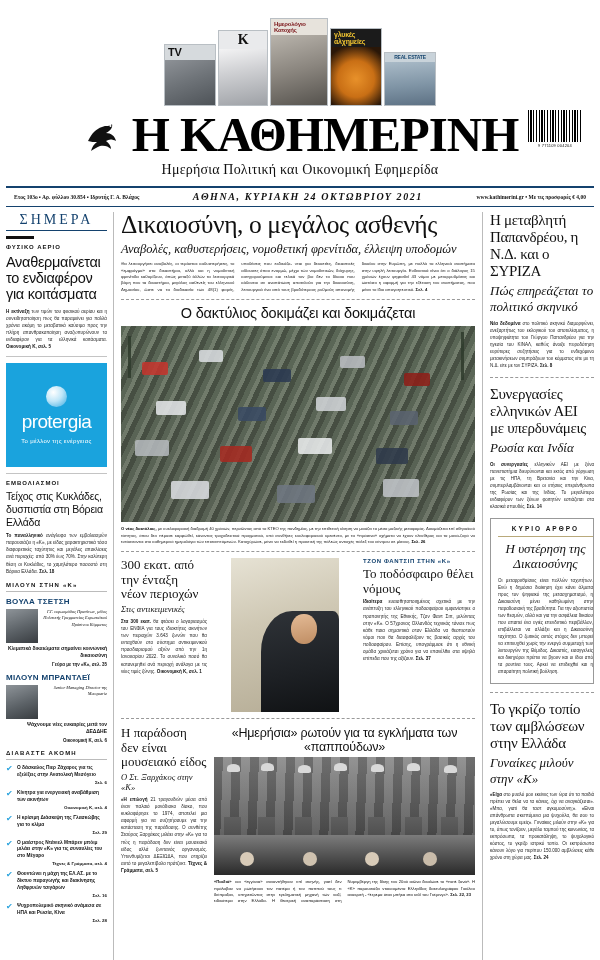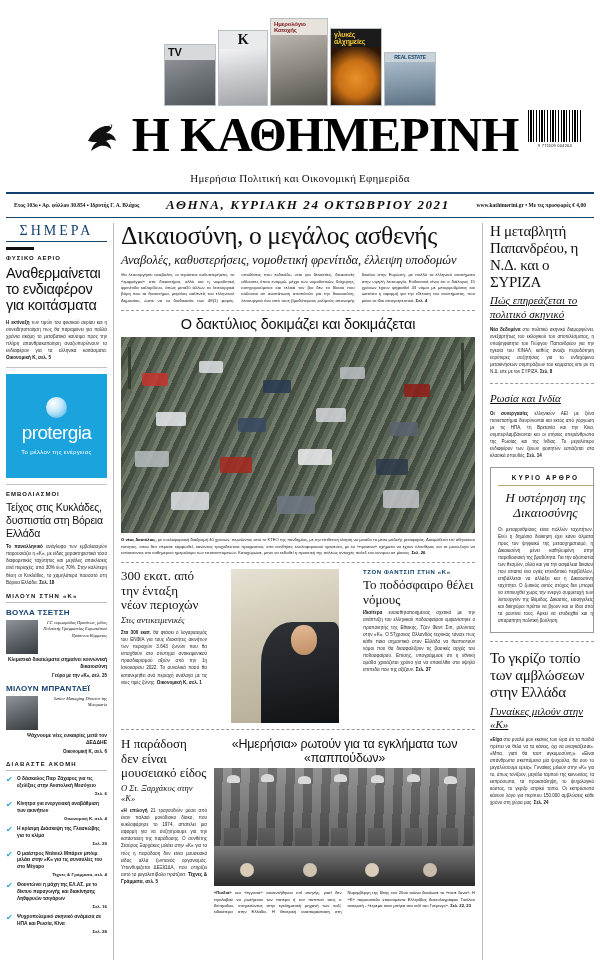--- a/index.html
+++ b/index.html
@@ -65,33 +65,33 @@
   }
   .barcode-bars {
     width: 54px; height: 32px;
     background: repeating-linear-gradient(to right,
       #000 0 1px, #fff 1px 2px, #000 2px 4px, #fff 4px 5px,
       #000 5px 6px, #fff 6px 8px, #000 8px 9px, #fff 9px 11px);
   }
   .barcode-num { font-size: 4px; letter-spacing: 0.2px; margin-top:1px; }
   .masthead-sub {
     text-align: center; font-family: "Liberation Serif", serif;
-    font-size: 11px; color: #111; margin-top: 13px; letter-spacing: 0.2px;
+    font-size: 14px; color: #111; margin-top: 3px; letter-spacing: 0.2px;
   }
 
   
   .infobar-rule { border-top: 2px solid #14426e; margin: 8px 6px 0 6px; }
   .infobar {
     display: flex; justify-content: space-between; align-items: center;
     padding: 3px 8px 4px 8px; font-size: 5.5px;
     border-bottom: 1px solid #14426e; margin: 0 6px;
     font-family: "Liberation Serif", serif; font-weight: bold;
   }
   .infobar-center {
-    font-size: 13px; letter-spacing: 1.6px; font-style: italic;
+    font-size: 10px; letter-spacing: 1.6px; font-style: italic;
   }
 
   
   .grid {
     display: flex; padding: 5px 6px 0 6px; gap: 0;
     height: 800px;
   }
   .col-left  { width: 108px; flex: 0 0 108px; padding-right: 6px; border-right: 1px solid #bbb; }
   .col-mid   { flex: 1; padding: 0 7px; }
   .col-right { width: 112px; flex: 0 0 112px; padding-left: 7px; border-left: 1px solid #bbb; }
@@ -260,21 +260,21 @@
     line-height:1.5; text-align:justify; margin-top:4px;
   }
 
   
   .r-head {
     font-family:"Liberation Serif",serif; font-size:15px;
     line-height:1.14; letter-spacing:-0.3px; margin-bottom:3px;
   }
   .r-sub {
     font-family:"Liberation Serif",serif; font-style:italic;
-    font-size:11px; line-height:1.2; margin-bottom:5px;text-decoration:underline;
+    font-size:13px; line-height:1.2; margin-bottom:5px;
   }
   .r-body { font-size:4.5px; line-height:1.56; text-align:justify; color:#222; }
   .r-body b { color:#111; }
   .r-dash { border-top:1px dashed #999; margin:8px 0; }
   .edit-box { border:1px solid #999; padding:6px 0 8px 7px; }
   .edit-label {
     text-align:center; font-size:6.5px; font-weight:bold;
     letter-spacing:2px; padding-bottom:4px; border-bottom:1px solid #b9a97a;
     margin-bottom:5px;
   }
@@ -534,20 +534,21 @@
     <div class="col-right">
       <div>
         <div class="r-head">Η μεταβλητή Παπανδρέου, η Ν.Δ. και ο ΣΥΡΙΖΑ</div>
         <div class="r-sub">Πώς επηρεάζεται το πολιτικό σκηνικό</div>
         <div class="r-body"><b>Νέα δεδομένα</b> <span>στο πολιτικό σκηνικό διαμορφώνει, ανεξαρτήτως του εκλογικού του αποτελέσματος, η υποψηφιότητα του Γιώργου Παπανδρέου για την ηγεσία του ΚΙΝΑΛ, καθώς άνοιξε πυροδότηση ευρύτερες συζητήσεις για το ενδεχόμενο μετακινήσεων συμπράξεων του κόμματος είτε με τη Ν.Δ. είτε με τον ΣΥΡΙΖΑ.</span> <b>Σελ. 8</b></div>
       </div>
 
       <div class="r-dash"></div>
 
       <div>
+        <div class="r-head">Συνεργασίες ελληνικών ΑΕΙ με υπερδυνάμεις</div>
         <div class="r-sub">Ρωσία και Ινδία</div>
         <div class="r-body"><b>Οι συνεργασίες</b> <span>ελληνικών ΑΕΙ με ξένα πανεπιστήμια διευρύνονται και εκτός από γόργωση με τις ΗΠΑ, τη Βρετανία και την Κίνα, συμπεριλαμβάνονται και οι ετήσιες υπεράνθρωπα της Ρωσίας και της Ινδίας. Το μεγαλύτερο ενδιαφέρον των ξένων φοιτητών εστιάζεται στα κλασικά σπουδές.</span> <b>Σελ. 14</b></div>
       </div>
 
       <div style="height:8px"></div>
 
       <div class="edit-box">
         <div class="edit-label">ΚΥΡΙΟ ΑΡΘΡΟ</div>
         <div class="edit-title">Η υστέρηση της Δικαιοσύνης</div>
         <div class="r-body">Οι μεταρρυθμίσεις είναι πολλών ταχυτήτων. Ενώ η δημόσια διοίκηση έχει κάνει άλματα προς τον ψηφιακό της μετασχηματισμό, η Δικαιοσύνη μένει καθηλωμένη στην παραδοσιακή της βραδύτητα. Για την αξιοπιστία των θεσμών, αλλά και για την ασφάλεια δικαίου που απαιτεί ένα υγιές επενδυτικό περιβάλλον, επιβάλλεται να αλλάξει και η Δικαιοσύνη ταχύτητα. Ο ζωτικός αυτός στόχος δεν μπορεί να επιτευχθεί χωρίς την ενεργό συμμετοχή των λειτουργών της Θέμιδος. Δικαστές, εισαγγελείς και δικηγόροι πρέπει να βγουν και οι ίδιοι από τα ρουτίνα τους. Αρκεί να επιδειχθεί και η απαραίτητη πολιτική βούληση.</div>

